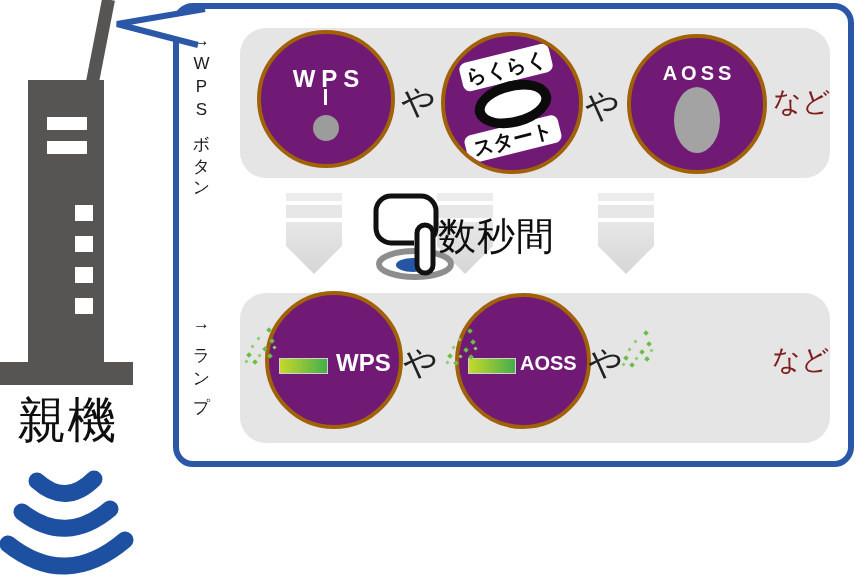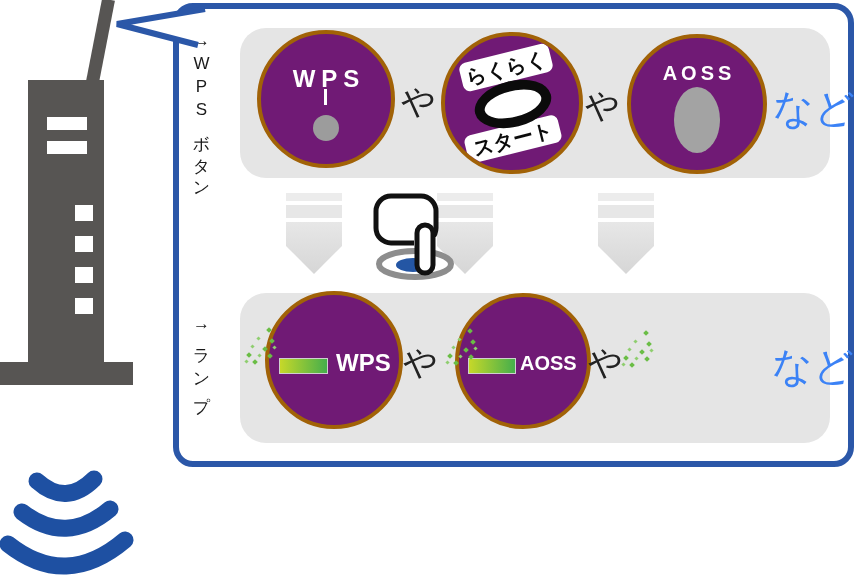--- a/index.html
+++ b/index.html
@@ -45,21 +45,21 @@
     justify-content:center;color:#0b0b0b;font-weight:bold;font-size:20px;line-height:1;}
   .raku-band.b1{left:15px;top:17px;width:92px;height:29px;transform:rotate(-14deg);}
   .raku-band.b2{left:20px;top:89px;width:96px;height:28px;transform:rotate(-14deg);}
   .raku-ellipse{position:absolute;left:29px;top:45px;width:78px;height:46px;background:#fff;
     border:10px solid #0b0b0b;border-radius:50%;transform:rotate(-14deg);}
   .btn-aoss-label{position:absolute;left:0;top:25px;width:100%;text-align:center;
     color:#fff;font-size:20px;font-weight:bold;letter-spacing:4px;line-height:1;text-indent:4px;}
   .btn-aoss-oval{position:absolute;left:43px;top:49px;width:46px;height:66px;border-radius:50%;background:#a3a3a3;}
   
   .or-text{position:absolute;font-size:34px;color:#222;line-height:1;}
-  .etc-text{position:absolute;font-size:40px;color:#3b82f6;line-height:1;}
+  .etc-text{position:absolute;font-size:28px;color:#7f1d1d;line-height:1;}
   .or-t1{left:401px;top:84px;} .or-t2{left:585px;top:88px;}
   .etc-t{left:773px;top:88px;}
   .or-b1{left:403px;top:345px;} .or-b2{left:588px;top:345px;}
   .etc-b{left:772px;top:346px;}
   
   .arrow{position:absolute;top:193px;width:56px;height:81px;z-index:1;}
   .arrow.a1{left:286px;} .arrow.a2{left:437px;} .arrow.a3{left:598px;}
   .arrow .s1{position:absolute;left:0;top:0;width:100%;height:8px;background:#ececec;}
   .arrow .s2{position:absolute;left:0;top:12px;width:100%;height:13px;background:#e7e7e7;}
   .arrow .s3{position:absolute;left:0;top:29px;width:100%;height:52px;
@@ -101,20 +101,21 @@
   <div class="antenna"></div>
   <div class="router-body">
     <div class="slot s1"></div>
     <div class="slot s2"></div>
     <div class="sq q1"></div>
     <div class="sq q2"></div>
     <div class="sq q3"></div>
     <div class="sq q4"></div>
   </div>
   <div class="router-base"></div>
+  <div class="device-label">親機</div>
 
   <svg class="wifi-svg" width="140" height="121" viewBox="0 458 140 121">
     <path d="M 37 481 Q 66 507 94 479" fill="none" stroke="#1e50a2" stroke-width="17" stroke-linecap="round"></path>
     <path d="M 22 512 Q 66 546 110 509" fill="none" stroke="#1e50a2" stroke-width="17" stroke-linecap="round"></path>
     <path d="M 8 544 Q 66 590 125 540" fill="none" stroke="#1e50a2" stroke-width="17" stroke-linecap="round"></path>
   </svg>
 
   <div class="callout-box"></div>
   <svg class="tail-svg" width="112" height="56" viewBox="108 0 112 56">
     <path d="M 205 9 L 117 24 L 198 45 Z" fill="#ffffff" stroke="none"></path>
@@ -166,20 +167,21 @@
   </div>
 
   <svg class="hand-svg" width="140" height="102" viewBox="350 183 140 102">
     <ellipse cx="415" cy="264" rx="36" ry="13" fill="none" stroke="#8d8d8d" stroke-width="6"></ellipse>
     <ellipse cx="413" cy="265" rx="17" ry="7" fill="#2456a4"></ellipse>
     <rect x="376" y="196" width="60" height="47" rx="15" fill="#ffffff" stroke="#111111" stroke-width="5"></rect>
     <rect x="414" y="237" width="22" height="10" fill="#ffffff"></rect>
     <rect x="417" y="225" width="16" height="48" rx="8" fill="#ffffff" stroke="#111111" stroke-width="5"></rect>
   </svg>
 
+  <div class="duration">数秒間</div>
 
   <div class="panel bottom"></div>
 
   <div class="disc lamp1">
     <div class="lamp-bar"></div>
     <div class="lamp-text">WPS</div>
   </div>
   <div class="sparkles c1">
     <div class="sp"></div>
       <div class="sp"></div>

